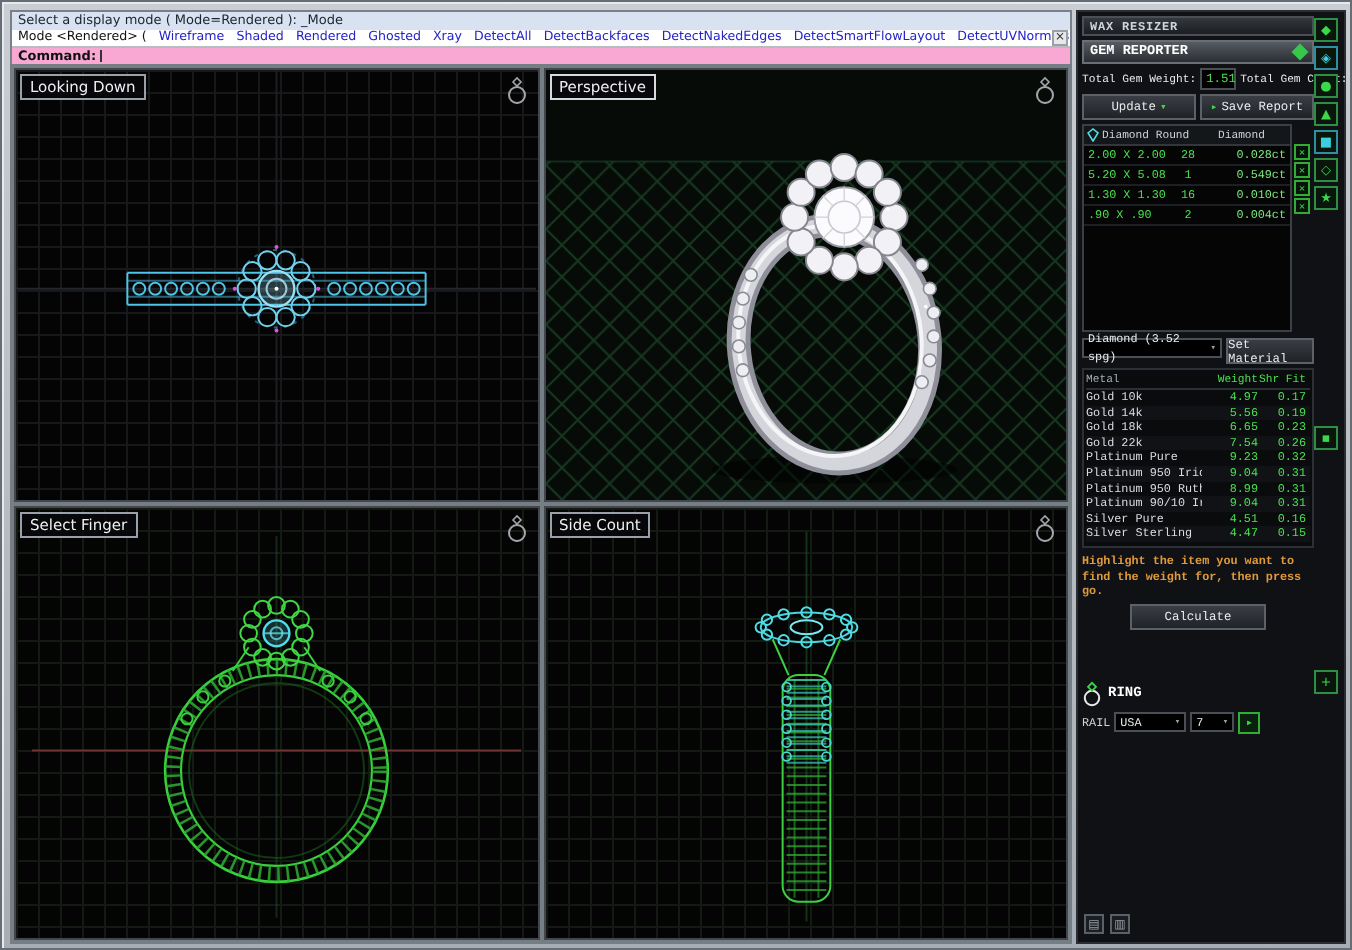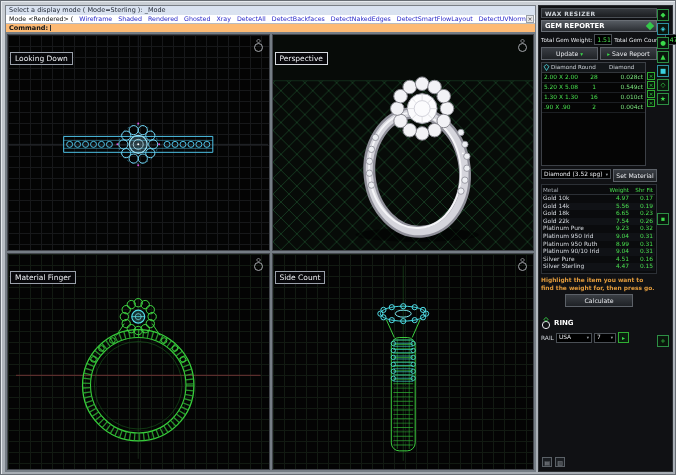--- a/index.html
+++ b/index.html
@@ -13,44 +13,44 @@
            border:1px solid #7a8087;background:#fff;box-sizing:border-box;}
   .cmd-history{height:9px;background:#d9e2f0;color:#1d2430;font-size:6.5px;
                line-height:9px;padding:0 3px;white-space:nowrap;overflow:hidden;}
   .cmd-options{height:8px;background:#ffffff;color:#2323c8;font-size:6.3px;
                line-height:8px;padding:0 3px;white-space:nowrap;overflow:hidden;position:relative;}
   .opt{margin-right:4px;cursor:pointer;}
   .optp{margin-right:4px;color:#111;}
   .cmd-close{position:absolute;right:1px;top:0;width:8px;height:8px;background:#e8e8ea;
              border:1px solid #9aa0a6;font-size:6px;line-height:6px;text-align:center;
              color:#333;box-sizing:border-box;}
-  .cmd-prompt{height:8px;background:#fdba74;font-size:6.5px;line-height:8px;padding:0 3px;
+  .cmd-prompt{height:8px;background:#f9a8d4;font-size:6.5px;line-height:8px;padding:0 3px;
               color:#111;font-weight:bold;border-top:1px solid #b8bcc2;}
   .caret{display:inline-block;width:1px;height:6px;background:#333;margin-left:2px;vertical-align:middle;}
 
   
   .viewports{position:absolute;left:4px;top:31px;width:531px;height:440px;background:#757d85;
              display:grid;grid-template-columns:1fr 1fr;grid-template-rows:1fr 1fr;
              gap:2px;padding:2px;box-sizing:border-box;}
   .viewport{position:relative;background:#040404;border:1px solid #43464d;overflow:hidden;}
   .grid-dark{background-image:linear-gradient(to right,#17181a 1px,transparent 1px),
              linear-gradient(to bottom,#17181a 1px,transparent 1px);background-size:11px 11px;}
   .grid-green{background-image:linear-gradient(to right,#121a12 1px,transparent 1px),
               linear-gradient(to bottom,#121a12 1px,transparent 1px);background-size:11px 11px;}
   .vp-persp{background:#070b08;}
-  .vp-label{position:absolute;top:17px;left:2px;z-index:3;border:1px solid #9aa0aa;
+  .vp-label{position:absolute;top:2px;left:2px;z-index:3;border:1px solid #9aa0aa;
             background:rgba(8,8,12,.85);color:#eef0f4;font-size:7.5px;padding:0 4px;line-height:11px;}
   .vp-label.active{border-color:#d6dae0;}
   .vp-svg{position:absolute;inset:0;z-index:1;}
   .vp-ring{position:absolute;top:3px;right:5px;z-index:3;opacity:.85;}
 
   
   .sidebar{position:absolute;left:537px;top:4px;width:135px;height:467px;background:#101114;
            border:1px solid #2a2d31;box-sizing:border-box;}
-  .sb-content{position:absolute;left:2px;top:2px;width:116px;}
+  .sb-content{position:absolute;left:2px;top:2px;width:116px;font-family:Liberation Mono, monospace;}
   .wax-hdr{height:10px;background:linear-gradient(#34383d,#1b1d20);border:1px solid #4a4f55;
            color:#cfd4da;font-size:6px;font-weight:bold;line-height:9px;padding:0 3px;
            letter-spacing:.4px;box-sizing:border-box;}
   .panel-hdr{height:12px;background:linear-gradient(#565b62,#2b2e33);border:1px solid #6a6f76;
              color:#fff;font-size:6.8px;font-weight:bold;line-height:11px;padding:0 3px;
              display:flex;align-items:center;gap:3px;box-sizing:border-box;margin-top:2px;}
   .hdr-unit{color:#e09a3c;font-size:5.5px;font-weight:normal;}
   .hdr-gem{width:6px;height:6px;background:#35c84a;transform:rotate(45deg);margin-left:auto;}
   .totals{display:flex;align-items:center;gap:2px;margin:2px 0;font-size:5.6px;color:#e8eaee;white-space:nowrap;}
   .val-box{background:#000;border:1px solid #4a4f55;color:#49e04f;font-size:6.2px;
@@ -83,21 +83,21 @@
   .btn-set{width:42px;flex:none;}
   .mtable{margin-top:1px;background:#0a0b0d;border:1px solid #2c3036;padding:1px 1px 2px;}
   .mt-head{display:flex;font-size:5.6px;color:#aab0b8;height:8px;line-height:8px;border-bottom:1px solid #2c3036;}
   .mt-row{display:flex;font-size:5.9px;height:7.6px;line-height:7.6px;color:#d8dce2;}
   .mt-row:nth-child(odd){background:#101216;}
   .mn{width:58px;white-space:nowrap;overflow:hidden;}
   .mw{width:28px;text-align:right;color:#49e04f;}
   .mf{flex:1;text-align:right;color:#49e04f;padding-right:2px;}
   .note{color:#e09a3c;font-size:5.9px;line-height:1.3;margin:3px 0 2px;font-weight:bold;}
   .btn-calc{width:66px;margin:0 auto;}
-  .ring-panel{margin-top:9px;}
+  .ring-panel{margin-top:25px;}
   .ring-hdr{display:flex;align-items:center;gap:3px;color:#fff;font-size:7px;font-weight:bold;}
   .ring-row{display:flex;gap:2px;align-items:center;margin-top:2px;font-size:5.9px;color:#cfd4da;}
   .sel-std{width:36px;}
   .sel-size{width:22px;}
   .go{width:11px;height:11px;background:#0a1f0e;border:1px solid #2fae33;color:#3ad84a;
       text-align:center;line-height:10px;font-size:6px;box-sizing:border-box;}
   .icon-strip{position:absolute;top:3px;right:2px;width:13px;display:flex;flex-direction:column;gap:2px;}
   .strip-icon{width:12px;height:12px;box-sizing:border-box;border:1px solid #2d8f44;background:#0a150c;
               color:#3ad84a;font-size:6.5px;line-height:10px;text-align:center;}
   .strip-icon.teal{border-color:#2d8fa0;color:#3ad0e0;}
@@ -107,21 +107,21 @@
   .bi{width:10px;height:10px;border:1px solid #5a6066;background:#1a1d21;color:#9aa0a6;
       font-size:6px;line-height:9px;text-align:center;box-sizing:border-box;}
 </style>
 </head>
 <body>
 
 <div class="app">
 
   <div class="cmdarea">
     <div class="cmd-history">
-      <span>Select a display mode ( Mode=Sterling ):  _Mode</span>
+      <span>Select a display mode ( Mode=Rendered ):  _Mode</span>
     </div>
     <div class="cmd-options">
       <span class="optp">Mode &lt;Rendered&gt; (</span>
       <span class="opt">Wireframe</span>
       <span class="opt">Shaded</span>
       <span class="opt">Rendered</span>
       <span class="opt">Ghosted</span>
       <span class="opt">Xray</span>
       <span class="opt">DetectAll</span>
       <span class="opt">DetectBackfaces</span>
@@ -294,21 +294,21 @@
             <circle cx="118.9" cy="56" r="4.2"></circle>
             <circle cx="124" cy="50.9" r="4.2"></circle>
           <circle cx="131" cy="49" r="4.2"></circle>
             <circle cx="138" cy="50.9" r="4.2"></circle>
             <circle cx="143.1" cy="56" r="4.2"></circle>
         </g>
         <circle cx="131" cy="63" r="6.5" fill="rgba(80,220,230,0.2)" stroke="#52dde6" stroke-width="1.2"></circle>
         <line x1="124.5" y1="63" x2="137.5" y2="63" stroke="#52dde6" opacity=".8"></line>
         <circle cx="131" cy="63" r="3" fill="none" stroke="#7ae8ef" opacity=".7"></circle>
       </svg>
-      <span class="vp-label">Material Finger</span>
+      <span class="vp-label">Select Finger</span>
       <svg class="vp-ring" width="11" height="15">
         <circle cx="5.5" cy="9.5" r="4" stroke="#c0c3ca" fill="none"></circle>
         <path d="M3.5 3 L5.5 1 L7.5 3 L5.5 5 Z" stroke="#c0c3ca" fill="none" stroke-width="0.8"></path>
       </svg>
     </div>
 
     <div class="viewport grid-green">
       <svg class="vp-svg" viewBox="0 0 262 218" preserveAspectRatio="none">
         <line x1="131" y1="12" x2="131" y2="208" stroke="#1e5a20" opacity=".55"></line>
         <g stroke="#52dde6" fill="none" stroke-width="1">

